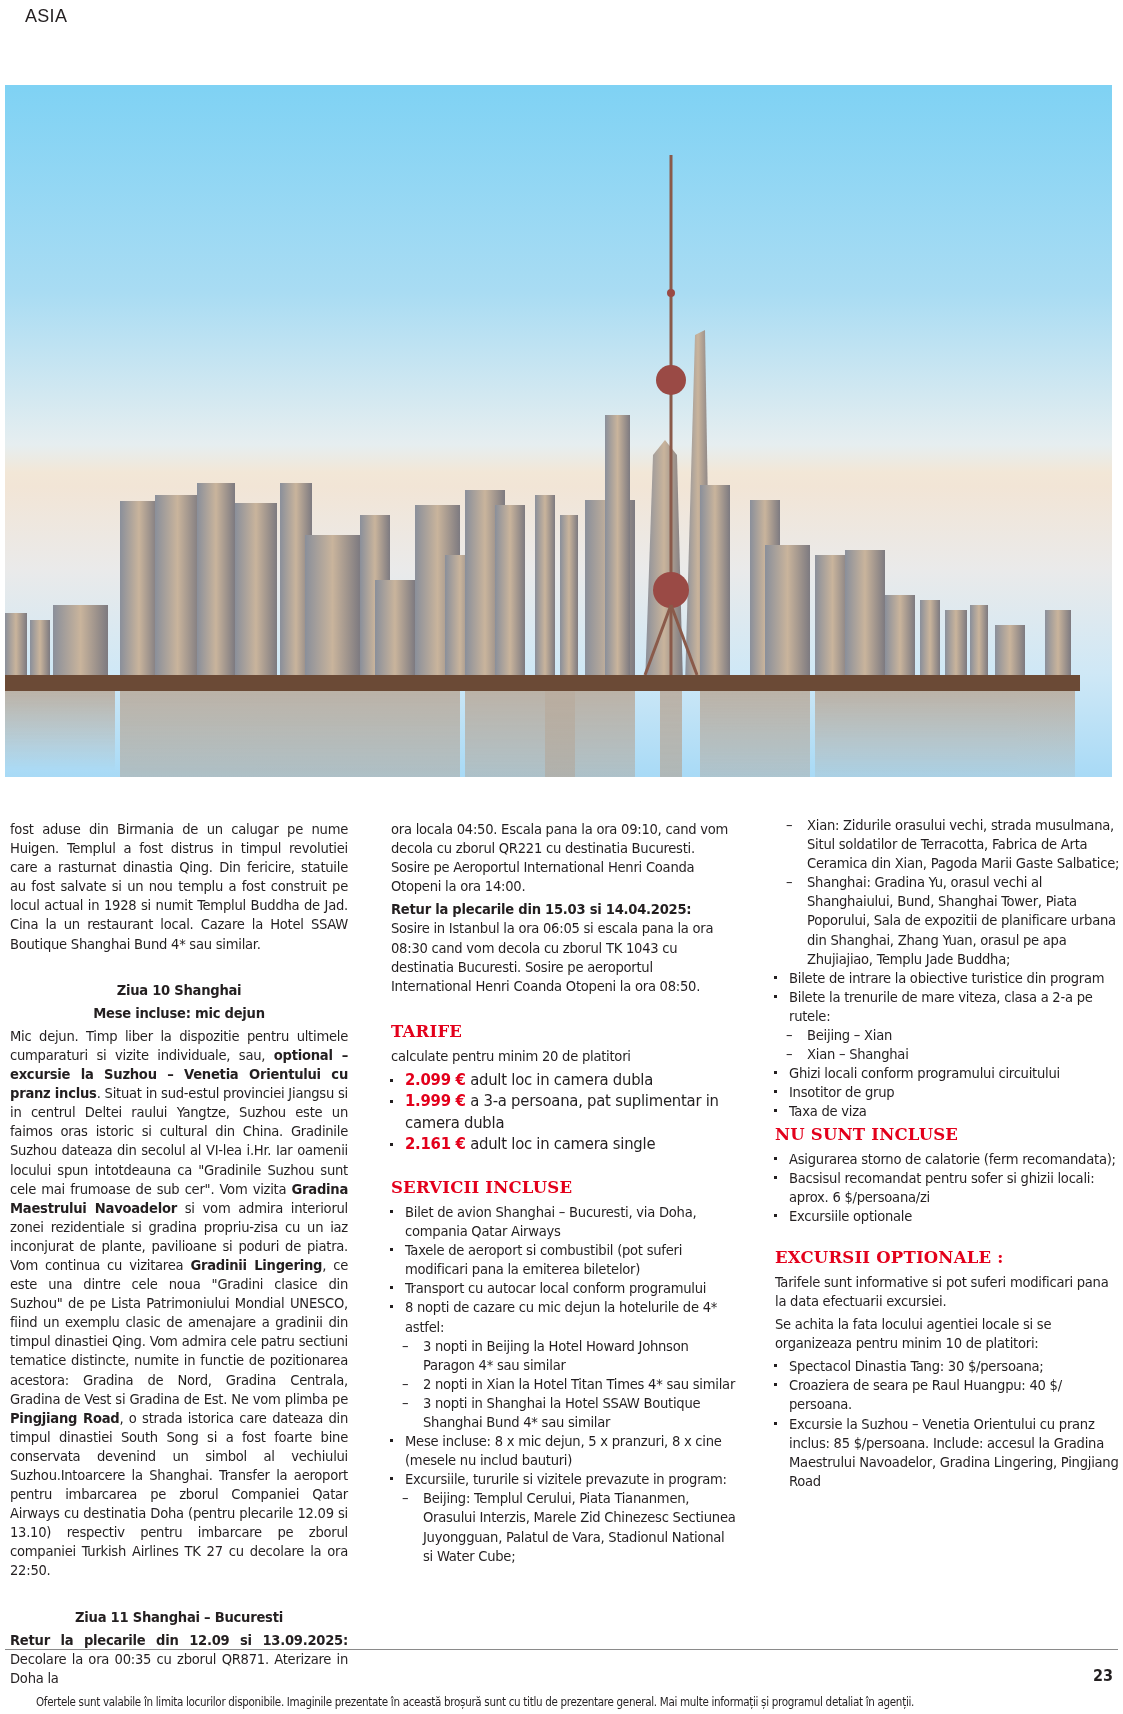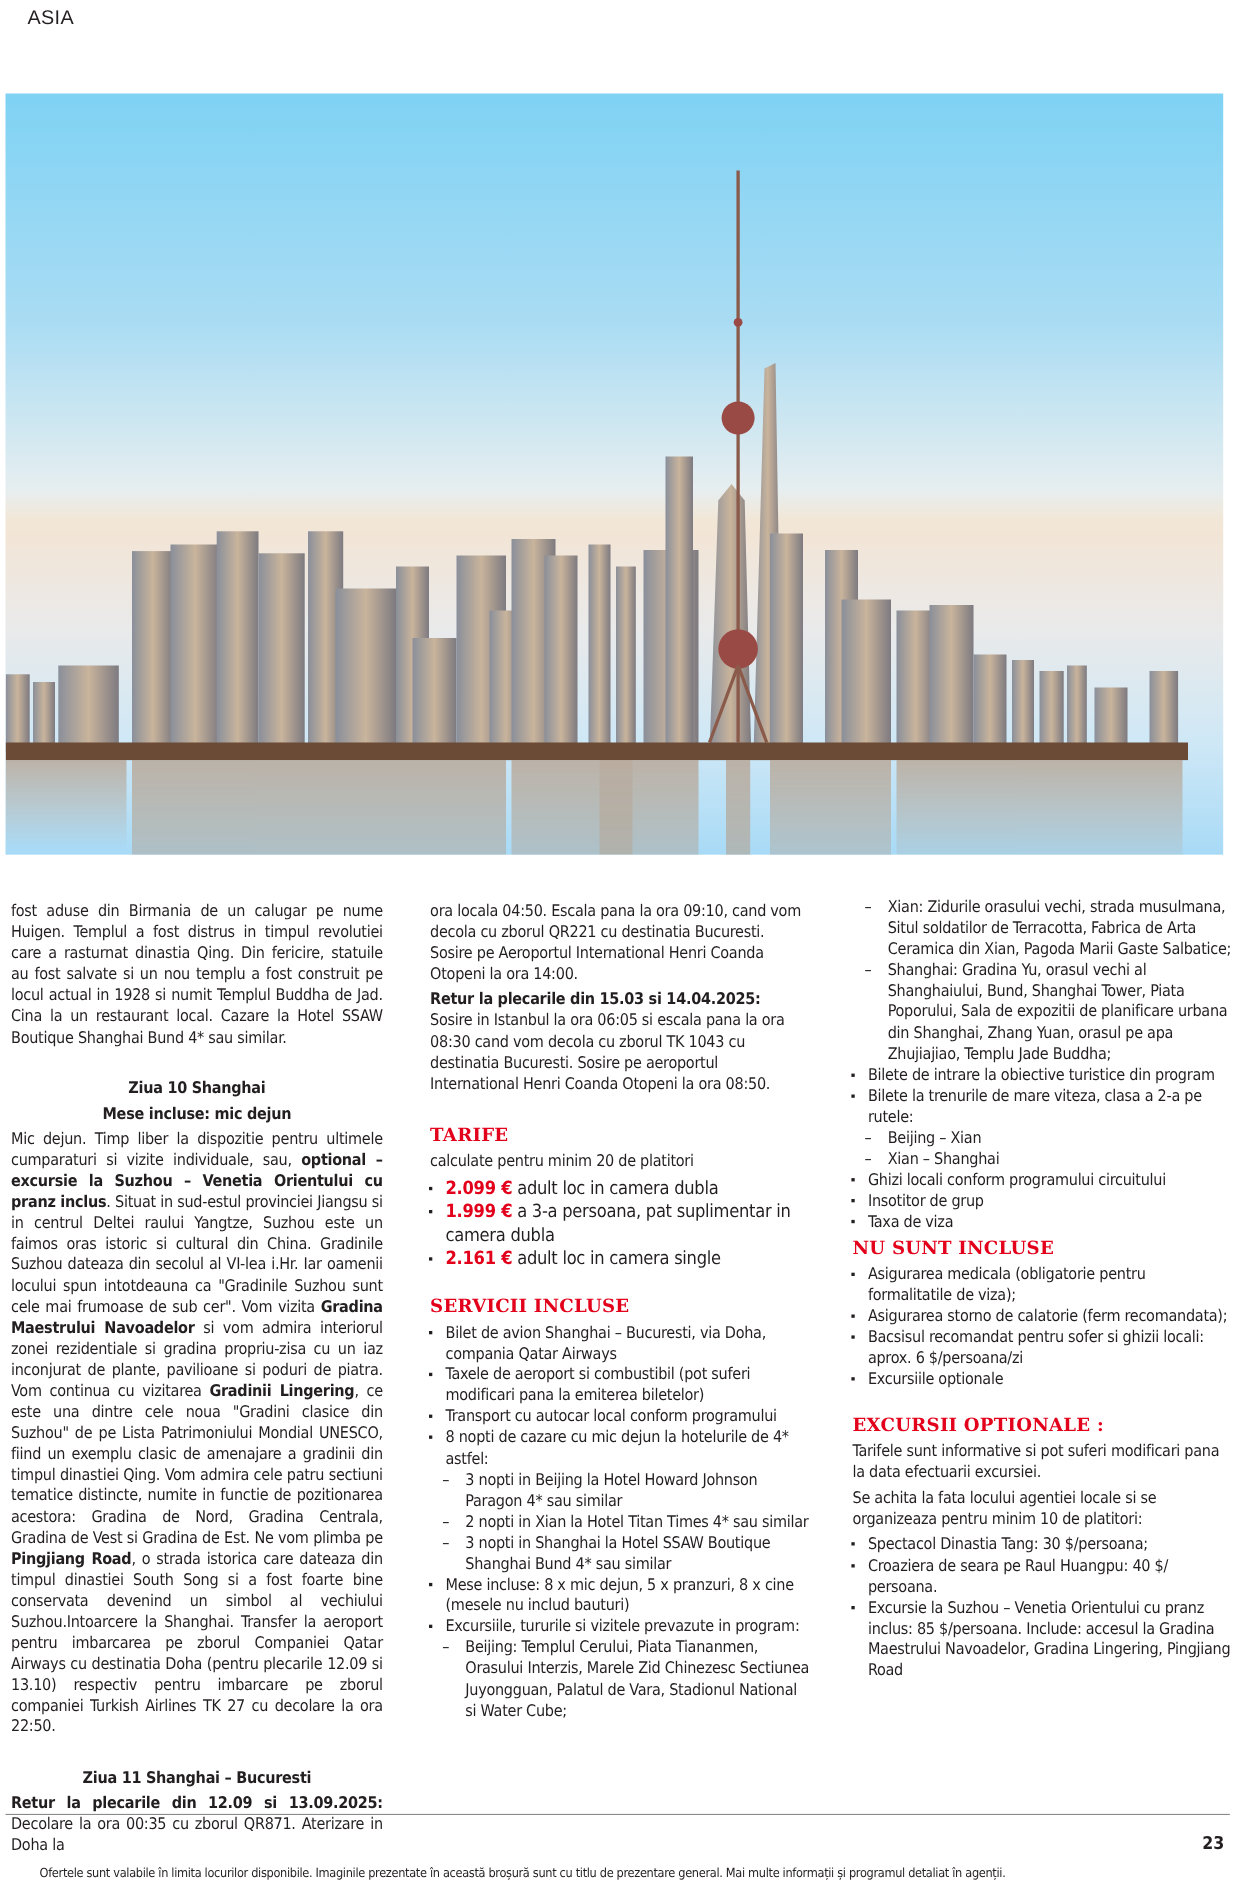--- a/index.html
+++ b/index.html
@@ -147,21 +147,20 @@
     <li class="bul">Bilete de intrare la obiective turistice din program</li>
     <li class="bul">Bilete la trenurile de mare viteza, clasa a 2-a pe rutele:</li>
     <li class="dash">Beijing – Xian</li>
     <li class="dash">Xian – Shanghai</li>
     <li class="bul">Ghizi locali conform programului circuitului</li>
     <li class="bul">Insotitor de grup</li>
     <li class="bul">Taxa de viza</li>
   </ul>
   <p class="red-head">NU SUNT INCLUSE</p>
   <ul>
-    <li class="bul">Asigurarea medicala (obligatorie pentru formalitatile de viza);</li>
     <li class="bul">Asigurarea storno de calatorie (ferm recomandata);</li>
     <li class="bul">Bacsisul recomandat pentru sofer si ghizii locali: aprox. 6 $/persoana/zi</li>
     <li class="bul">Excursiile optionale</li>
   </ul>
   <div class="gap"></div>
   <p class="red-head">EXCURSII OPTIONALE :</p>
   <p>Tarifele sunt informative si pot suferi modificari pana la data efectuarii excursiei.</p>
   <p>Se achita la fata locului agentiei locale si se organizeaza pentru minim 10 de platitori:</p>
   <ul>
     <li class="bul">Spectacol Dinastia Tang: 30 $/persoana;</li>

